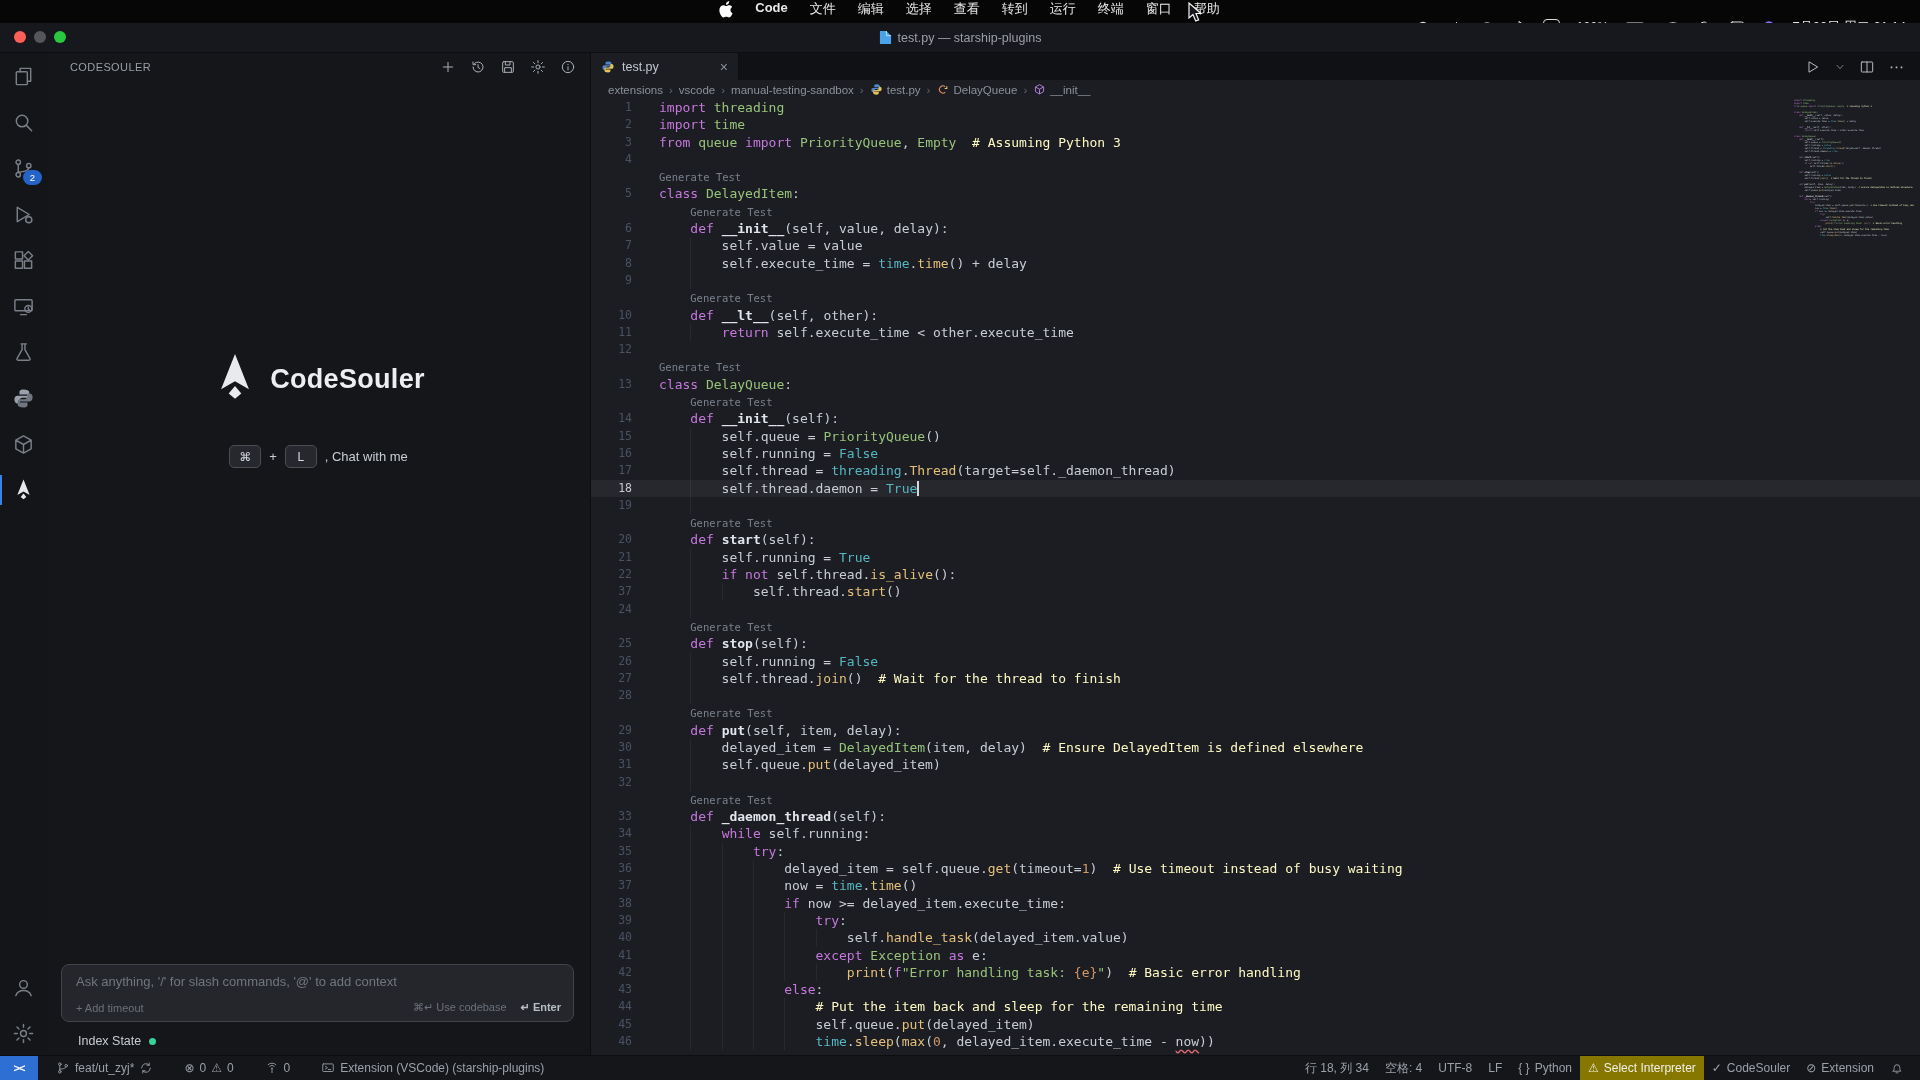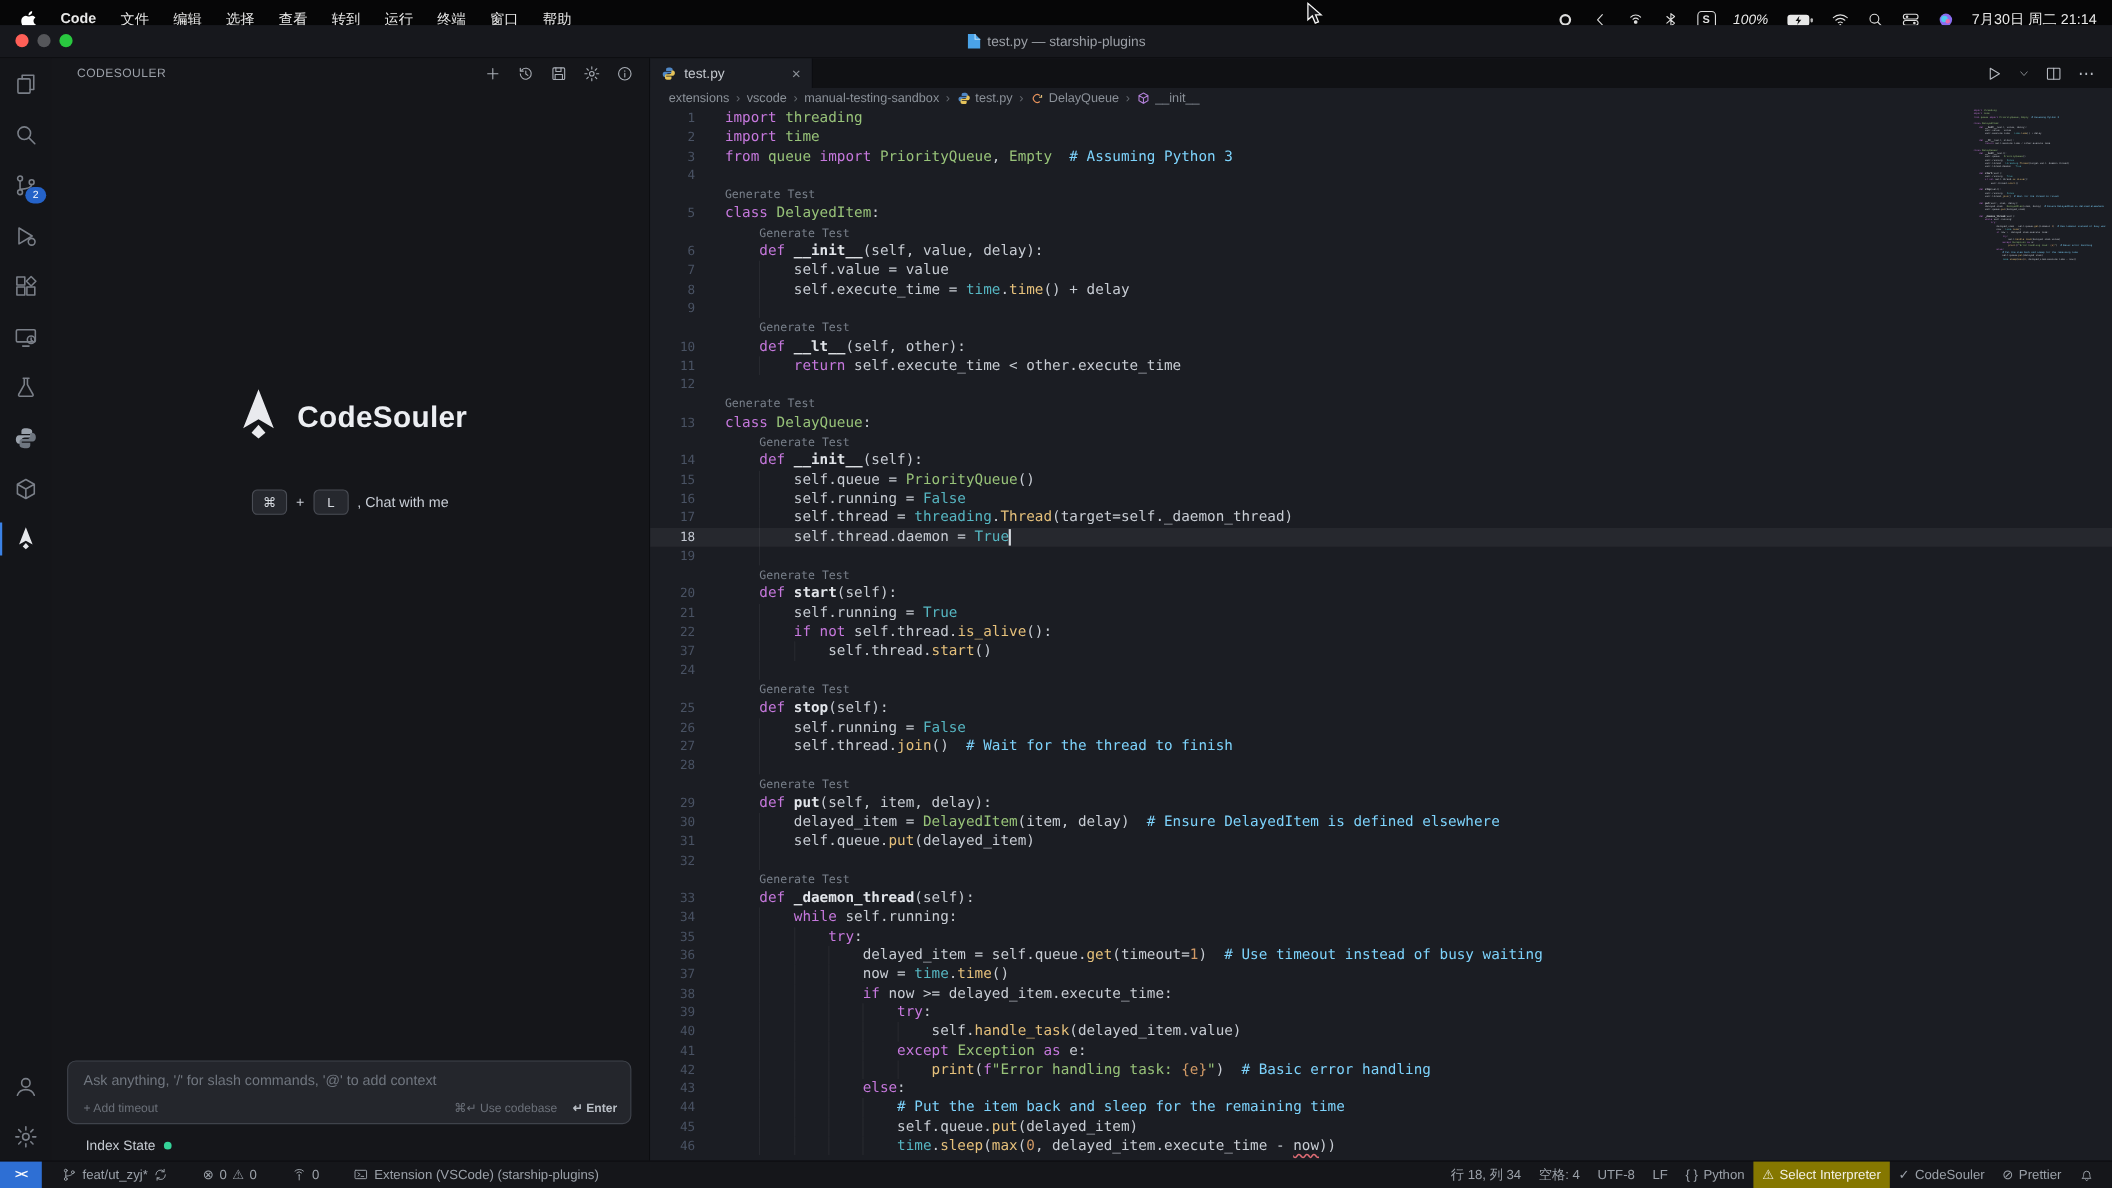--- a/index.html
+++ b/index.html
@@ -3,21 +3,21 @@
 <meta charset="utf-8">
 <style>
   html,body{margin:0;padding:0;background:#000;}
   .screen{position:relative;width:1920px;height:1080px;overflow:hidden;background:#000;
     font-family:"Liberation Sans",sans-serif;-webkit-font-smoothing:antialiased;}
   svg{display:block;width:100%;height:100%;}
   .ico{display:inline-flex;flex:none;}
 
   
   .menubar{position:absolute;top:0;left:0;right:0;height:36px;background:#060607;color:#e8e8e8;
-    display:flex;align-items:center;font-size:13px;}
+    display:flex;align-items:center;font-size:13px;flex-direction:column;}
   .mb-left{display:flex;align-items:center;gap:22px;padding-left:18px;}
   .mb-apple{width:15px;height:17px;color:#fff;}
   .mi{cursor:default;white-space:nowrap;}
   .mi.first{font-weight:bold;}
   .mb-right{margin-left:auto;display:flex;align-items:center;gap:16px;padding-right:14px;color:#e8e8e8;}
   .mbi{width:16px;height:16px;color:#ddd;}
   .mb-batt{width:25px;height:13px;}
   .mb-text{font-size:12.5px;font-style:italic;}
   .mb-clock{font-size:13px;}
   .sbox{width:15px;height:15px;border:1.4px solid #ddd;border-radius:4px;font-size:10px;font-weight:bold;
@@ -85,21 +85,21 @@
     font-family:"DejaVu Sans Mono",monospace;font-size:13px;}
   .row{display:flex;height:17.3px;line-height:17.3px;position:relative;}
   .row.cur{background:rgba(255,255,255,.05);}
   .ln{width:41px;flex:none;text-align:right;color:#495263;font-size:11.5px;}
   .row.cur .ln{color:#c5cad3;}
   .code{flex:1;padding-left:27px;white-space:pre;position:relative;}
   .gd{position:absolute;top:0;bottom:0;width:1px;background:rgba(255,255,255,.055);}
   .caret{position:absolute;top:1px;bottom:1px;width:1.5px;background:#d5d9df;}
   .lens{font-size:10.5px;color:#79808b;cursor:pointer;}
   .tk-k{color:#c678dd;} .tk-v{color:#98c379;} .tk-f{color:#e5c07b;} .tk-b{color:#56b6c2;}
-  .tk-c{color:#7dd3fc;} .tk-s{color:#98c379;} .tk-n{color:#d19a66;} .tk-t{color:#c8cdd4;}
+  .tk-c{color:#fef9c3;} .tk-s{color:#98c379;} .tk-n{color:#d19a66;} .tk-t{color:#c8cdd4;}
   .tk-d{color:#e2e5ea;font-weight:bold;}
   .tk-e{color:#c8cdd4;text-decoration:underline;text-decoration-style:wavy;text-decoration-color:#e06c75;text-underline-offset:3px;}
 
   .minimap{position:absolute;top:0;right:6px;width:120px;font-family:"DejaVu Sans Mono",monospace;
     font-size:2.2px;line-height:3px;white-space:pre;overflow:hidden;opacity:.9;cursor:grab;}
 
   
   .statusbar{position:absolute;left:0;right:0;bottom:0;height:24px;background:#15161a;border-top:1px solid #0c0d10;
     display:flex;align-items:stretch;color:#9ba1a9;font-size:12px;}
   .sb-remote{width:38px;background:#2e6fd4;color:#fff;display:flex;align-items:center;justify-content:center;
@@ -759,21 +759,21 @@
         <span class="sb-item sb-warnitem">
           <span class="sb-glyph">⚠</span>
           <span>Select Interpreter</span>
         </span>
         <span class="sb-item">
           <span class="sb-glyph">✓</span>
           <span>CodeSouler</span>
         </span>
         <span class="sb-item">
           <span class="sb-glyph">⊘</span>
-          <span>Prettier</span>
+          <span>Extension</span>
         </span>
         <span class="sb-item">
           <span class="sb-ico ico">
               <svg viewBox="0 0 24 24" fill="none" stroke="currentColor" stroke-width="1.5" stroke-linecap="round" stroke-linejoin="round">
                 <path d="M5.5 17.5 h13 c-1.7-1.7-1.7-4.2-1.7-6.3 a4.8 4.8 0 0 0-9.6 0 c0 2.1 0 4.6-1.7 6.3 Z"></path>
                 <path d="M10.3 19.8 a1.8 1.8 0 0 0 3.4 0"></path>
               </svg>
             </span>
         </span>
       </div>

